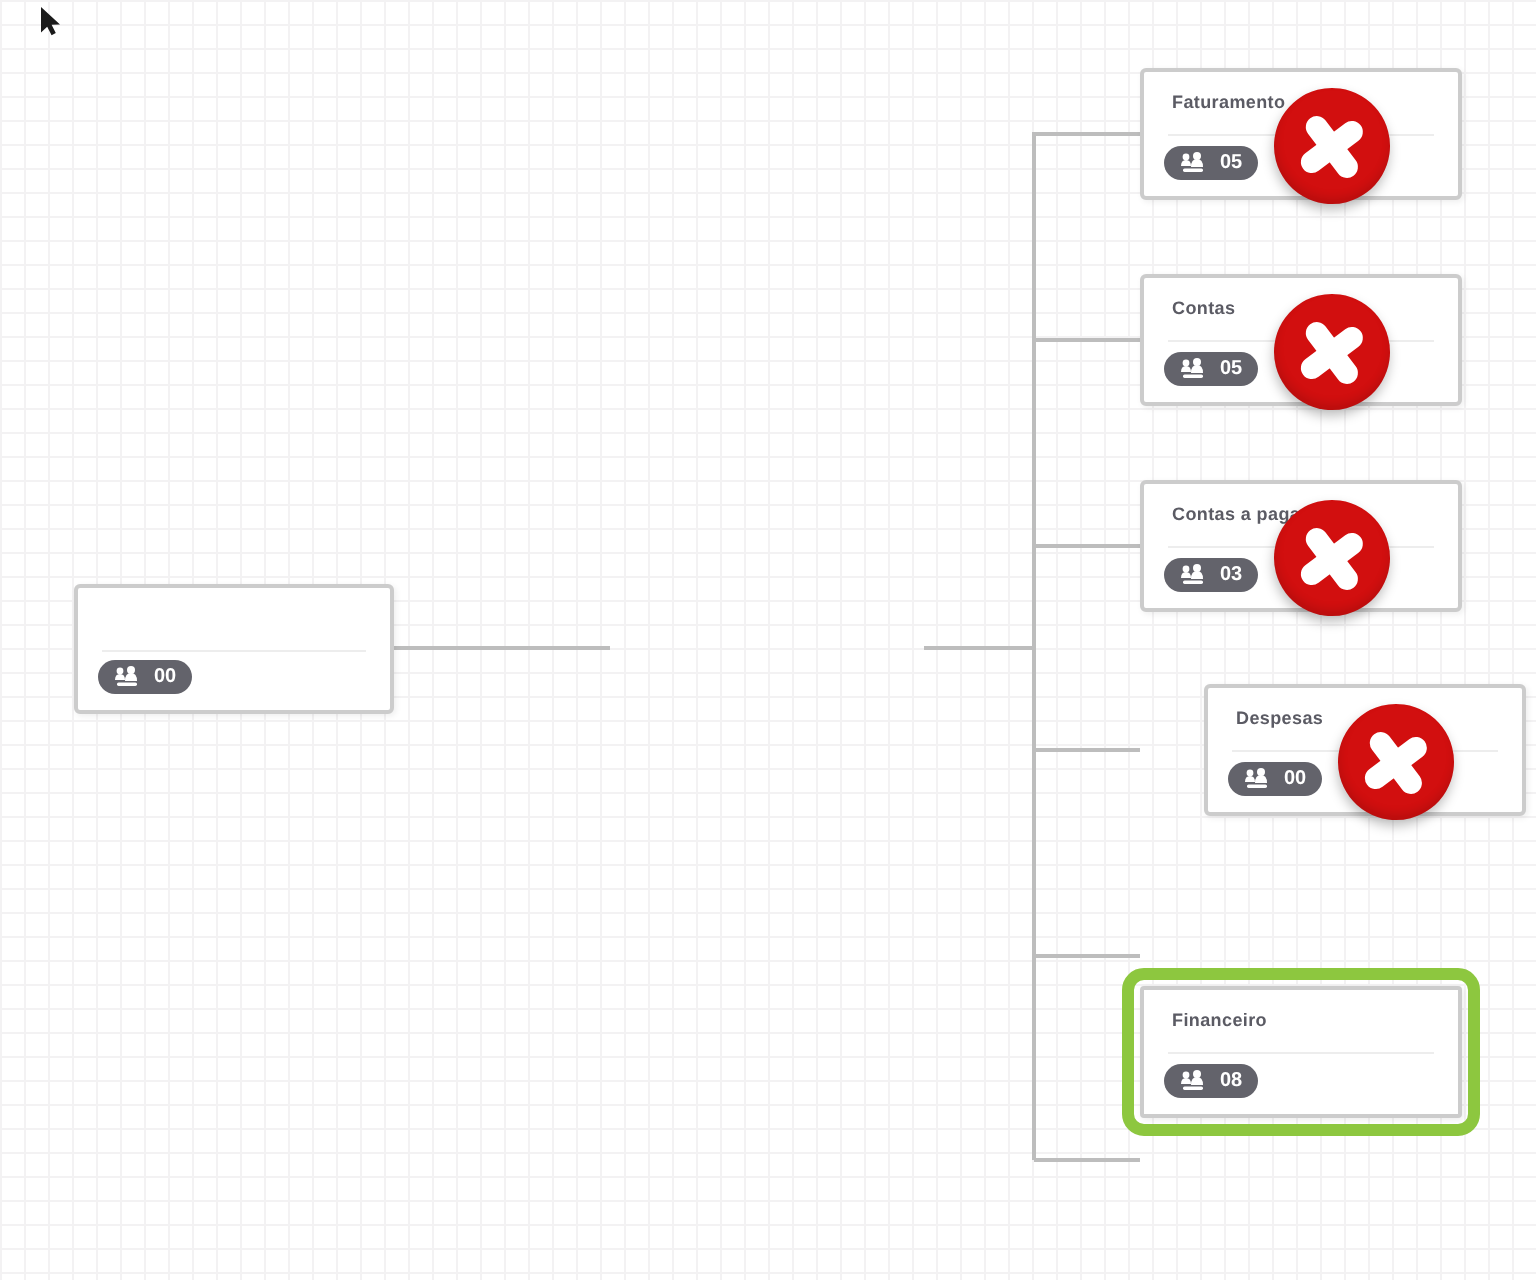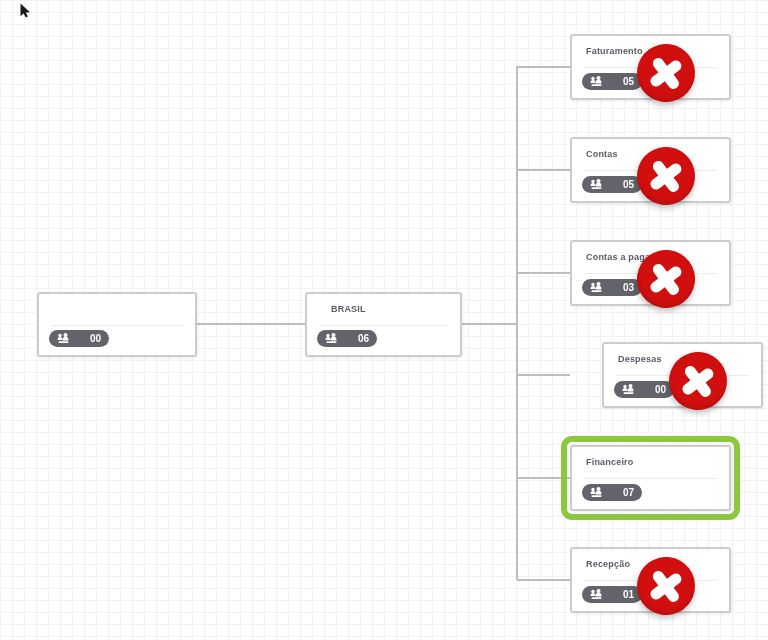--- a/index.html
+++ b/index.html
@@ -39,39 +39,40 @@
   .pos-suporte     { top:137px; }
   .pos-contas      { top:240px; }
   .pos-despesas    { top:342px;margin-left:32px; }
   .pos-financeiro  { top:445px; }
   .pos-recepcao    { top:547px; }
 
   .node.selected {
     outline:6px solid #8dc73f;
     outline-offset:3px;
     border-radius:2px;
+    margin-top:48px;
   }
 
   .node-title {
     position:absolute; left:14px; top:10px;
     font-size:9px; font-weight:bold; color:#5b5b64; letter-spacing:.2px;
     white-space:nowrap;
   }
   .pos-brasil .node-title { left:24px; }
 
   .divider {
     position:absolute; left:12px; right:12px; top:31px;
     height:1px; background:#ededed;
   }
 
   .count-badge {
     position:absolute; left:10px; bottom:8px;
     height:17px; padding:0 8px;
     background:#63636b; border-radius:9px;
-    display:flex; align-items:center; gap:20px;
+    display:flex; align-items:center; gap:7px;
     color:#ffffff; font-size:10px; font-weight:bold;
   }
   .badge-icon { display:flex; align-items:center; }
 
   
   .delete-btn {
     position:absolute; left:65px; top:8px;
     width:58px; height:58px; border-radius:50%;
     background:#d20f0f;
     box-shadow:0 3px 6px rgba(0,0,0,0.25), inset 0 -3px 5px rgba(0,0,0,0.12);
@@ -121,36 +122,20 @@
             <circle cx="17" cy="4" r="4" fill="#fff"></circle>
             <path d="M1 14 q0-6 5-6 q5 0 5 6 z" fill="#fff"></path>
             <path d="M11 15 q0-8 6-8 q6 0 6 8 z" fill="#fff"></path>
             <rect x="3" y="16.5" width="20" height="3.4" rx="1.6" fill="#fff"></rect>
           </svg>
       </span>
       <span class="badge-num">00</span>
     </div>
   </div>
 
-  <div class="node pos-brasil">
-    <div class="node-title">BRASIL</div>
-    <div class="divider"></div>
-    <div class="count-badge">
-      <span class="badge-icon">
-        <svg width="13" height="11" viewBox="0 0 26 22">
-            <circle cx="6" cy="5" r="3.4" fill="#fff"></circle>
-            <circle cx="17" cy="4" r="4" fill="#fff"></circle>
-            <path d="M1 14 q0-6 5-6 q5 0 5 6 z" fill="#fff"></path>
-            <path d="M11 15 q0-8 6-8 q6 0 6 8 z" fill="#fff"></path>
-            <rect x="3" y="16.5" width="20" height="3.4" rx="1.6" fill="#fff"></rect>
-          </svg>
-      </span>
-      <span class="badge-num">06</span>
-    </div>
-  </div>
 
   <div class="node rnode pos-faturamento">
     <div class="node-title">Faturamento</div>
     <div class="divider"></div>
     <div class="count-badge">
       <span class="badge-icon">
         <svg width="13" height="11" viewBox="0 0 26 22">
             <circle cx="6" cy="5" r="3.4" fill="#fff"></circle>
             <circle cx="17" cy="4" r="4" fill="#fff"></circle>
             <path d="M1 14 q0-6 5-6 q5 0 5 6 z" fill="#fff"></path>
@@ -231,37 +216,18 @@
     <div class="count-badge">
       <span class="badge-icon">
         <svg width="13" height="11" viewBox="0 0 26 22">
             <circle cx="6" cy="5" r="3.4" fill="#fff"></circle>
             <circle cx="17" cy="4" r="4" fill="#fff"></circle>
             <path d="M1 14 q0-6 5-6 q5 0 5 6 z" fill="#fff"></path>
             <path d="M11 15 q0-8 6-8 q6 0 6 8 z" fill="#fff"></path>
             <rect x="3" y="16.5" width="20" height="3.4" rx="1.6" fill="#fff"></rect>
           </svg>
       </span>
-      <span class="badge-num">07</span>
-    </div>
-  </div>
-
-  <div class="node rnode pos-recepcao">
-    <div class="node-title">Recepção</div>
-    <div class="divider"></div>
-    <div class="count-badge">
-      <span class="badge-icon">
-        <svg width="13" height="11" viewBox="0 0 26 22">
-            <circle cx="6" cy="5" r="3.4" fill="#fff"></circle>
-            <circle cx="17" cy="4" r="4" fill="#fff"></circle>
-            <path d="M1 14 q0-6 5-6 q5 0 5 6 z" fill="#fff"></path>
-            <path d="M11 15 q0-8 6-8 q6 0 6 8 z" fill="#fff"></path>
-            <rect x="3" y="16.5" width="20" height="3.4" rx="1.6" fill="#fff"></rect>
-          </svg>
-      </span>
-      <span class="badge-num">01</span>
-    </div>
-    <div class="delete-btn">
-        <span class="x-mark"></span>
-      </div>
-  </div>
+      <span class="badge-num">08</span>
+    </div>
+  </div>
+
 
 </div>
 
 </body></html>

